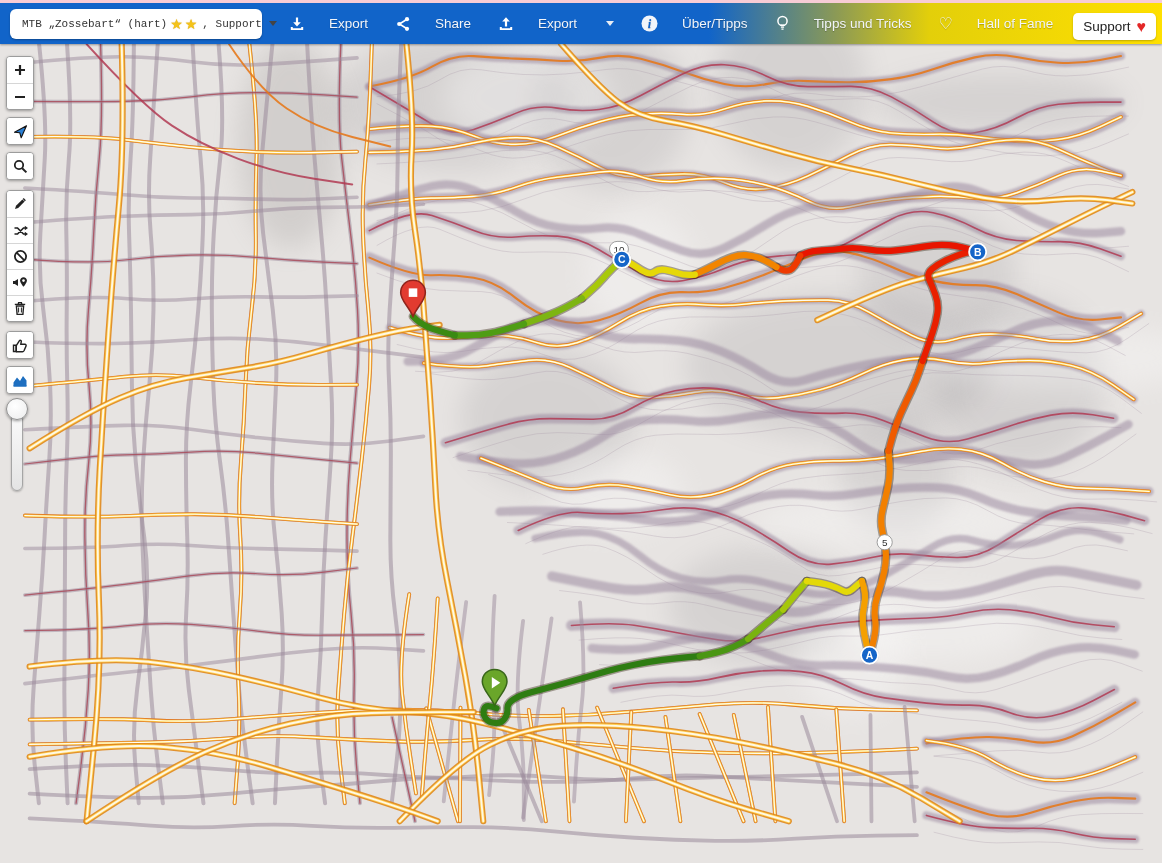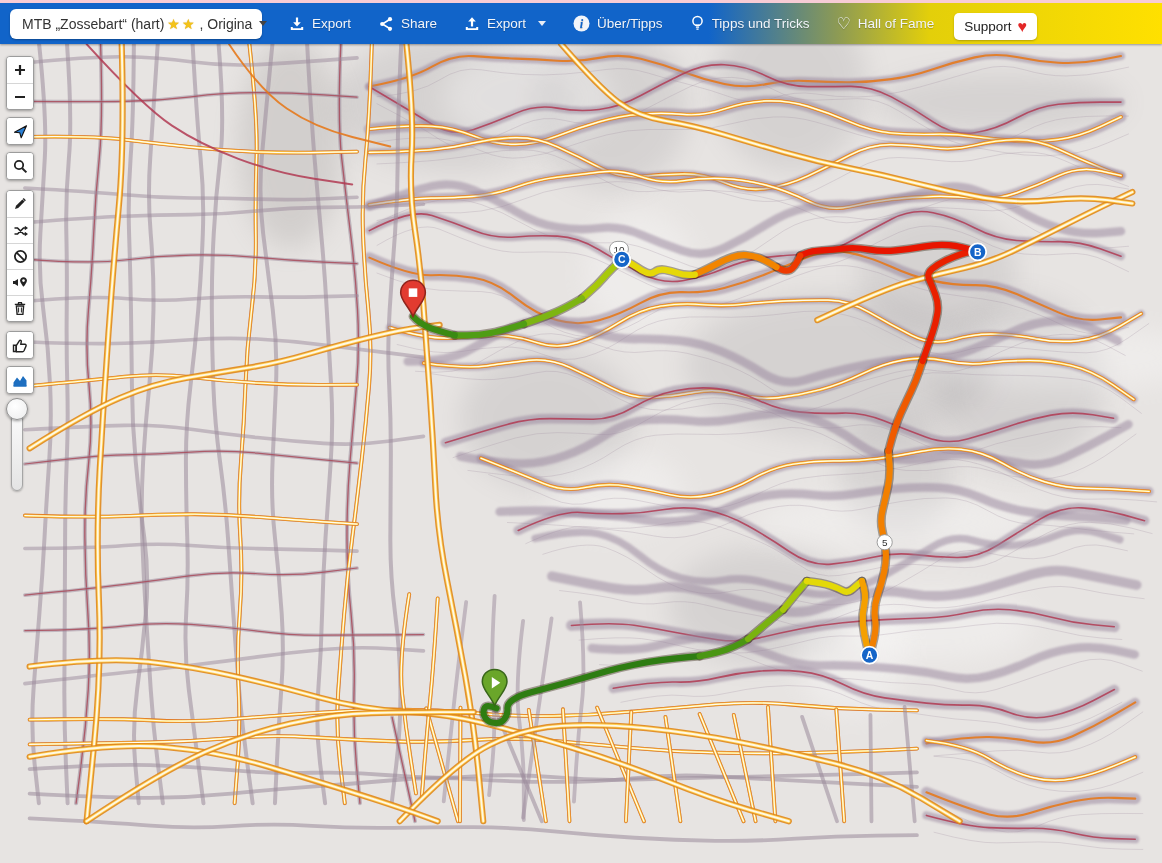--- a/index.html
+++ b/index.html
@@ -9,27 +9,27 @@
   
   .topstrip { position:absolute; top:0; left:0; width:1162px; height:3px;
     background:#f7ccd5; z-index:60; }
   .navbar { position:absolute; top:3px; left:0; width:1162px; height:41px;
     background:linear-gradient(90deg,#1164c9 0%,#1164c9 61%,#8c9a55 72%,#e3cf0a 80%,#ffe000 100%);
     display:flex; align-items:center; padding:0 10px; z-index:50;
     box-shadow:0 1px 2px rgba(0,0,0,.35); }
   .title-dropdown { background:#fff; border-radius:6px; height:30px;
     display:flex; align-items:center; padding:0 12px; cursor:pointer;
     box-shadow:0 1px 2px rgba(0,0,0,.3); max-width:252px; white-space:nowrap; }
-  .title-dropdown .t-name,.title-dropdown .t-suffix { font-size:14px; color:#333; }
+  .title-dropdown .t-name,.title-dropdown .t-suffix { font-size:11px; color:#333;font-family:Liberation Mono, monospace; }
   .title-dropdown .t-stars { font-size:14px; color:#f4c319; margin:0 3px;
     text-shadow:0 0 1px #c79200; letter-spacing:2px; }
   .caret { width:0; height:0; border-left:4px solid transparent;
     border-right:4px solid transparent; border-top:5px solid #444;
     margin-left:7px; display:inline-block; }
-  .nav-item { display:inline-flex; align-items:center; gap:7px; color:#f2f5fa;
+  .nav-item { display:inline-flex; align-items:center; gap:24px; color:#f2f5fa;
     font-size:13.5px; margin-left:27px; cursor:pointer; white-space:nowrap;
     text-shadow:0 1px 1px rgba(0,0,0,.25); }
   .nav-item svg { display:block; }
   .nav-item .uheart { font-size:16px; line-height:1; }
   .nav-caret { border-top-color:#e8edf5; margin-left:5px; }
   .support-btn { background:#fff; border-radius:5px; height:27px; margin-left:20px;
     display:inline-flex; align-items:center; padding:0 10px; gap:6px; cursor:pointer;
     font-size:13.5px; color:#222; box-shadow:0 1px 2px rgba(0,0,0,.25);margin-top:6px; }
   .support-btn .red-heart { color:#e32727; font-size:16px; line-height:1; }
 
@@ -53,21 +53,21 @@
     box-shadow:0 1px 3px rgba(0,0,0,.4); }
 </style>
 </head>
 <body>
 
 <div class="topstrip"></div>
 <div class="navbar">
   <div class="title-dropdown">
     <span class="t-name">MTB „Zossebart“ (hart)</span>
     <span class="t-stars">★★</span>
-    <span class="t-suffix">, Origina</span>
+    <span class="t-suffix">, Support</span>
     <span class="caret"></span>
   </div>
 
   <span class="nav-item">
     <svg width="16" height="16" viewBox="0 0 16 16">
       <path d="M8 1.5v7" stroke="#fff" stroke-width="2.2" fill="none"></path>
       <path d="M4.2 6.2 8 10.4 11.8 6.2z" fill="#fff"></path>
       <path d="M1.8 11v3h12.4v-3h-2v1.2H3.8V11z" fill="#fff"></path>
     </svg>
     <span>Export</span>

